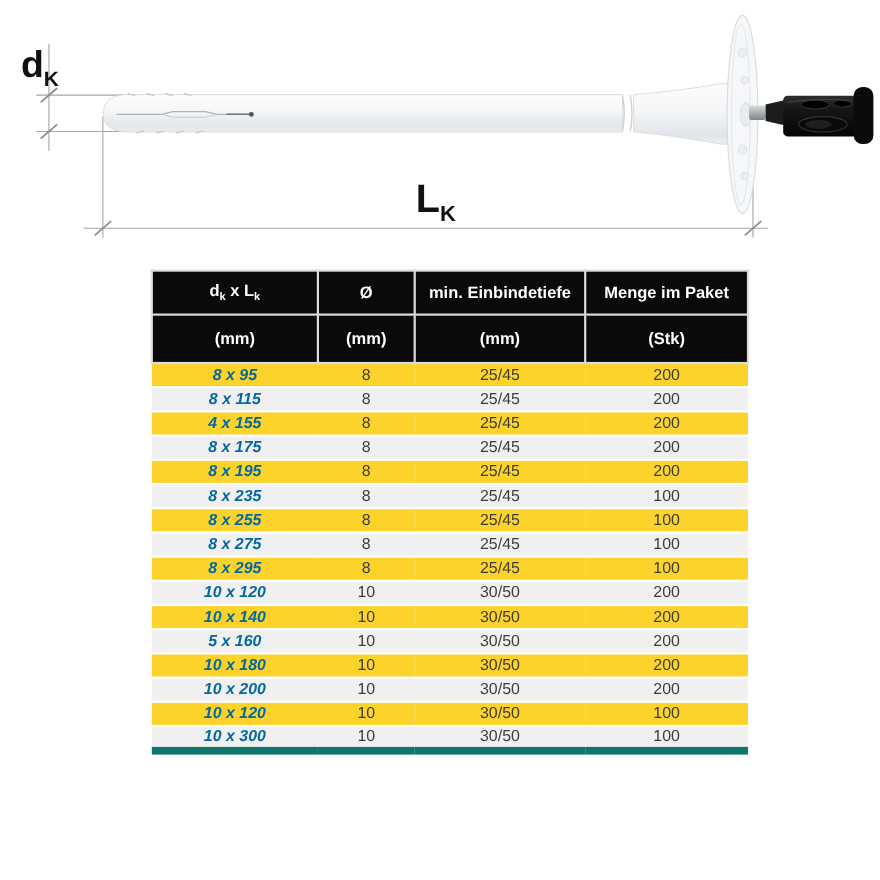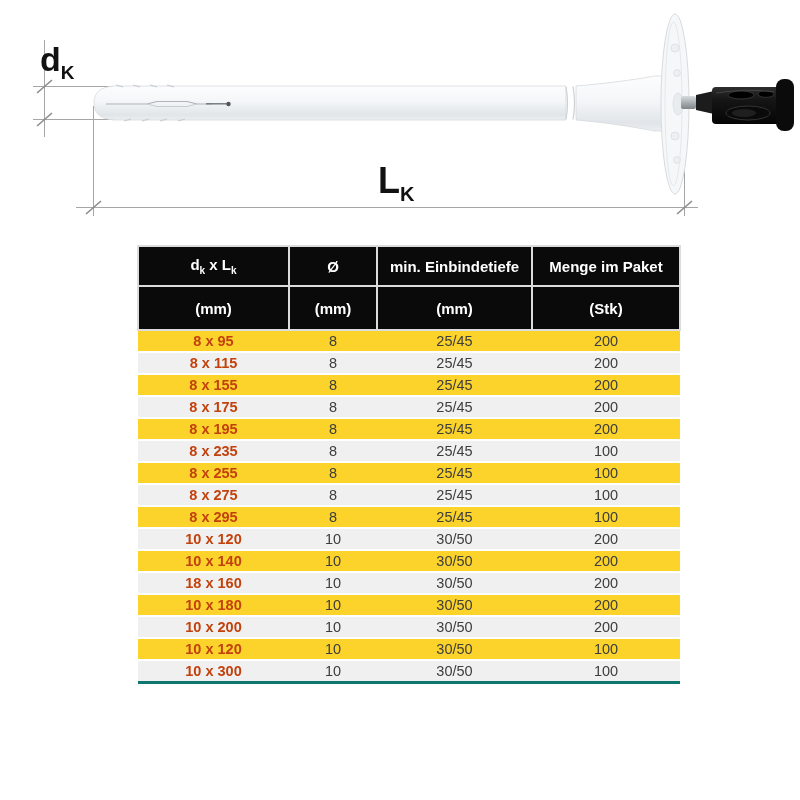--- a/index.html
+++ b/index.html
@@ -7,45 +7,45 @@
   body { font-family: "Liberation Sans", "DejaVu Sans", sans-serif; position: relative; }
 
   .stage { position: absolute; inset: 0; width: 800px; height: 800px; background: #fff; }
 
   
   .drawing { position: absolute; left: 0; top: 0; width: 800px; height: 235px; }
   .drawing svg { position: absolute; left: 0; top: 0; }
 
   .dim-label { position: absolute; color: #111; font-weight: bold; line-height: 1; }
   .dim-label sub { font-weight: bold; }
-  #dk-label { left: 40px; top: 42px; font-size: 34px; }
+  #dk-label { left: 19px; top: 42px; font-size: 34px; }
   #dk-label sub { font-size: 19px; }
   #lk-label { left: 378px; top: 163px; font-size: 36px; }
   #lk-label sub { font-size: 20px; }
 
   
   .spec-table { position: absolute; left: 137px; top: 245px; width: 542px; border-collapse: collapse; table-layout: fixed; }
   .spec-table th {
     background: var(--header-bg, #0a0a0a);
     color: var(--header-text, #ffffff);
     font-weight: bold; font-size: 15px; text-align: center;
     border: 2px solid #dcdcdc;
   }
   .spec-table thead tr:nth-child(1) th { height: 40px; }
   .spec-table thead tr:nth-child(2) th { height: 44px; }
   .spec-table th sub { font-size: 10px; font-weight: bold; }
   .spec-table td {
     height: 22px; font-size: 14.5px; text-align: center; vertical-align: middle;
     color: var(--body-text, #3d3d3d);
     border-top: 2px solid #ffffff;
   }
-  .spec-table td.c-size { font-weight: bold; color: #c2410c; }
+  .spec-table td.c-size { font-weight: bold; color: #0369a1; font-style: italic; }
   .spec-table tbody tr:nth-of-type(odd) td { background: var(--row-yellow, #fbd32b); }
   .spec-table tbody tr:nth-of-type(even) td { background: var(--row-alt, #f0f0f0); }
-  .spec-table tbody tr:last-of-type td { border-bottom: 3px solid #0f766e; }
+  .spec-table tbody tr:last-of-type td { border-bottom: 7px solid #0f766e; }
 </style>
 </head>
 <body>
 
 <div class="stage">
 
   <div class="drawing">
     <svg width="800" height="235" viewBox="0 0 800 235">
       <defs>
         <linearGradient id="shaftGrad" x1="0" y1="0" x2="0" y2="1">
@@ -168,21 +168,21 @@
 
         <tr>
           <td class="c-size">8 x 115</td>
           <td>8</td>
           <td>25/45</td>
           <td>200</td>
         </tr>
 
 
         <tr>
-          <td class="c-size">8 x 155</td>
+          <td class="c-size">4 x 155</td>
           <td>8</td>
           <td>25/45</td>
           <td>200</td>
         </tr>
 
         <tr>
           <td class="c-size">8 x 175</td>
           <td>8</td>
           <td>25/45</td>
           <td>200</td>
@@ -232,21 +232,21 @@
         </tr>
 
         <tr>
           <td class="c-size">10 x 140</td>
           <td>10</td>
           <td>30/50</td>
           <td>200</td>
         </tr>
 
         <tr>
-          <td class="c-size">18 x 160</td>
+          <td class="c-size">5 x 160</td>
           <td>10</td>
           <td>30/50</td>
           <td>200</td>
         </tr>
 
         <tr>
           <td class="c-size">10 x 180</td>
           <td>10</td>
           <td>30/50</td>
           <td>200</td>

